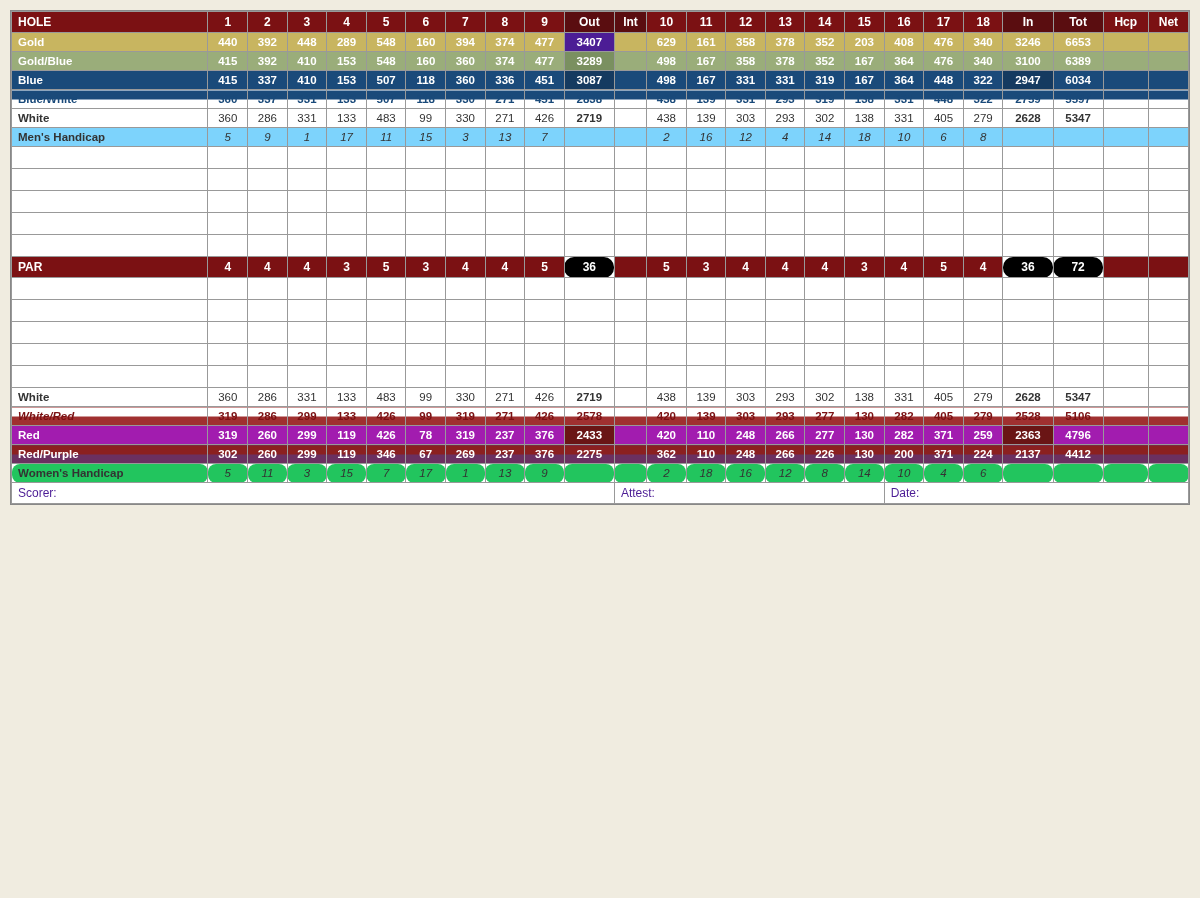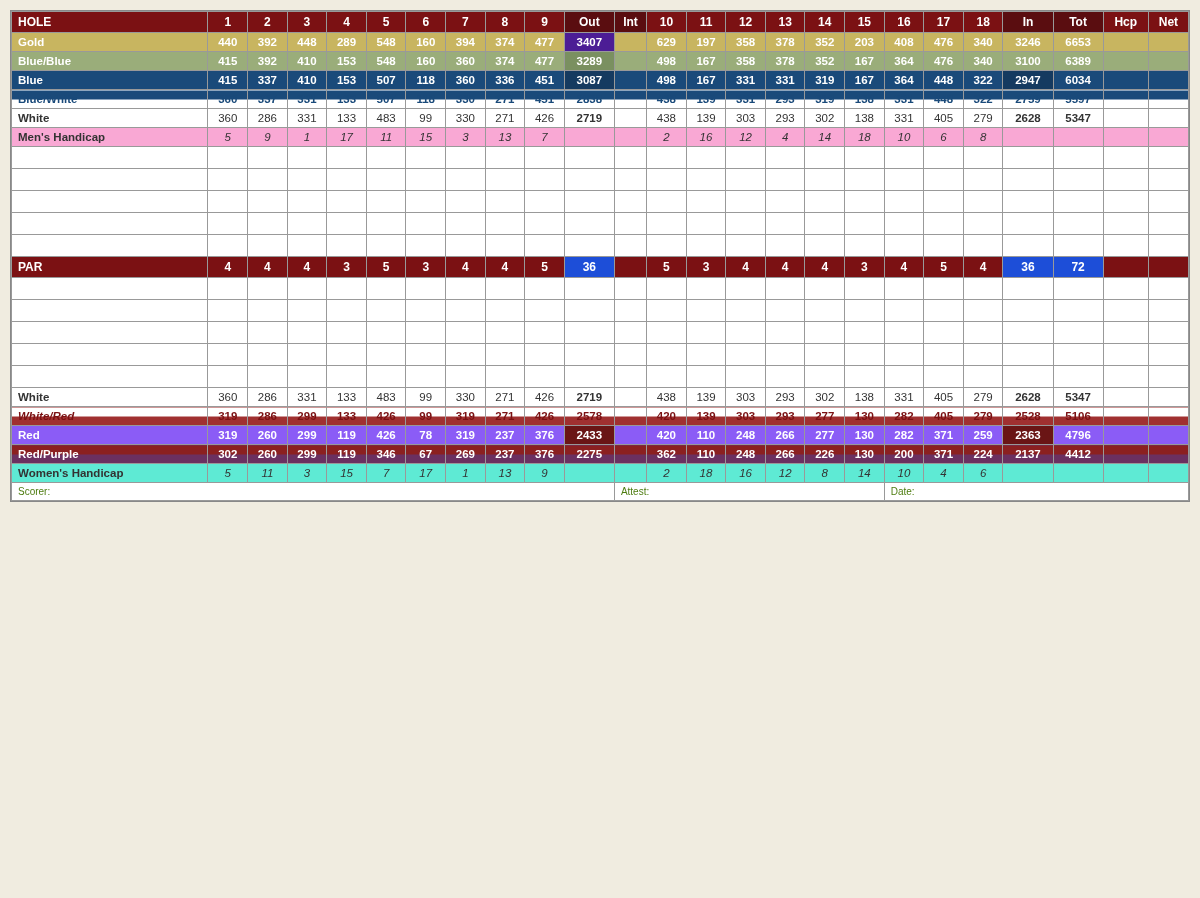--- a/index.html
+++ b/index.html
@@ -69,21 +69,21 @@
     }
     .row-blue-white td.col-label { color: #1a4a7a; }
     
     .row-white td {
       background-color: #ffffff;
       color: #333;
     }
     .row-white td.col-label { font-weight: bold; }
     
     .row-mens-hcp td {
-      background-color: #f9a8d4;
+      background-color: #7dd3fc;
       color: #333;
       font-style: italic;
     }
     .row-mens-hcp td.col-label { font-weight: bold; font-style: normal; }
     
     .row-empty td {
       background-color: #fff;
       height: 22px;
     }
     
@@ -101,60 +101,61 @@
     .row-white2 td.col-label { font-weight: bold; }
     
     .row-white-red td {
       background: linear-gradient(to bottom, #ffffff 50%, #a03030 50%);
       color: #7b1113;
       font-weight: bold;
     }
     .row-white-red td.col-label { color: #7b1113; font-style: italic; }
     
     .row-red td {
-      background-color: #8b5cf6;
+      background-color: #a21caf;
       color: #fff;
       font-weight: bold;
     }
     
     .row-red-purple td {
       background: linear-gradient(to bottom, #8b2020 50%, #6b3060 50%);
       color: #fff;
       font-weight: bold;
     }
     
     .row-womens-hcp td {
-      background-color: #5eead4;
+      background-color: #22c55e;
       color: #333;
       font-style: italic;
+      border-radius: 8px;
     }
     .row-womens-hcp td.col-label { font-weight: bold; font-style: normal; }
     
     .row-footer td {
       background-color: #fff;
       text-align: left;
       padding-left: 6px;
-      font-size: 10px;
-      color: #4d7c0f;
+      font-size: 12px;
+      color: #4c1d95;
     }
     
     .out-col, .int-col, .in-col, .tot-col {
       font-weight: bold;
       text-align: center;
     }
     .row-header .out-col,
     .row-header .in-col,
     .row-header .tot-col,
     .row-header .int-col { background-color: #5a0d10; }
 
     .row-gold .out-col { background-color: #4c1d95; }
     .row-gold-blue .out-col { background-color: #7a9060; }
     .row-blue .out-col, .row-blue .in-col { background-color: #153a60; }
     .row-blue-white .out-col { background-color: #6090b0; }
-    .row-par .out-col, .row-par .in-col, .row-par .tot-col { background-color: #1d4ed8; }
+    .row-par .out-col, .row-par .in-col, .row-par .tot-col { background-color: #000000; border-radius: 10px; }
     .row-red .out-col, .row-red .in-col { background-color: #6a1515; }
     .row-red-purple .out-col { background-color: #7a1818; margin-left: 20px; }
   </style>
 </head>
 <body>
 
 <div class="scorecard-wrapper">
   <table>
 
     <tbody>
@@ -193,36 +194,36 @@
       <td>448</td>
       <td>289</td>
       <td>548</td>
       <td>160</td>
       <td>394</td>
       <td>374</td>
       <td>477</td>
       <td class="out-col">3407</td>
       <td></td>
       <td>629</td>
-      <td>197</td>
+      <td>161</td>
       <td>358</td>
       <td>378</td>
       <td>352</td>
       <td>203</td>
       <td>408</td>
       <td>476</td>
       <td>340</td>
       <td class="in-col">3246</td>
       <td class="tot-col">6653</td>
       <td></td>
       <td></td>
     </tr>
 
     <tr class="row-gold-blue">
-      <td class="col-label">Blue/Blue</td>
+      <td class="col-label">Gold/Blue</td>
       <td>415</td>
       <td>392</td>
       <td>410</td>
       <td>153</td>
       <td>548</td>
       <td>160</td>
       <td>360</td>
       <td>374</td>
       <td>477</td>
       <td class="out-col">3289</td>

